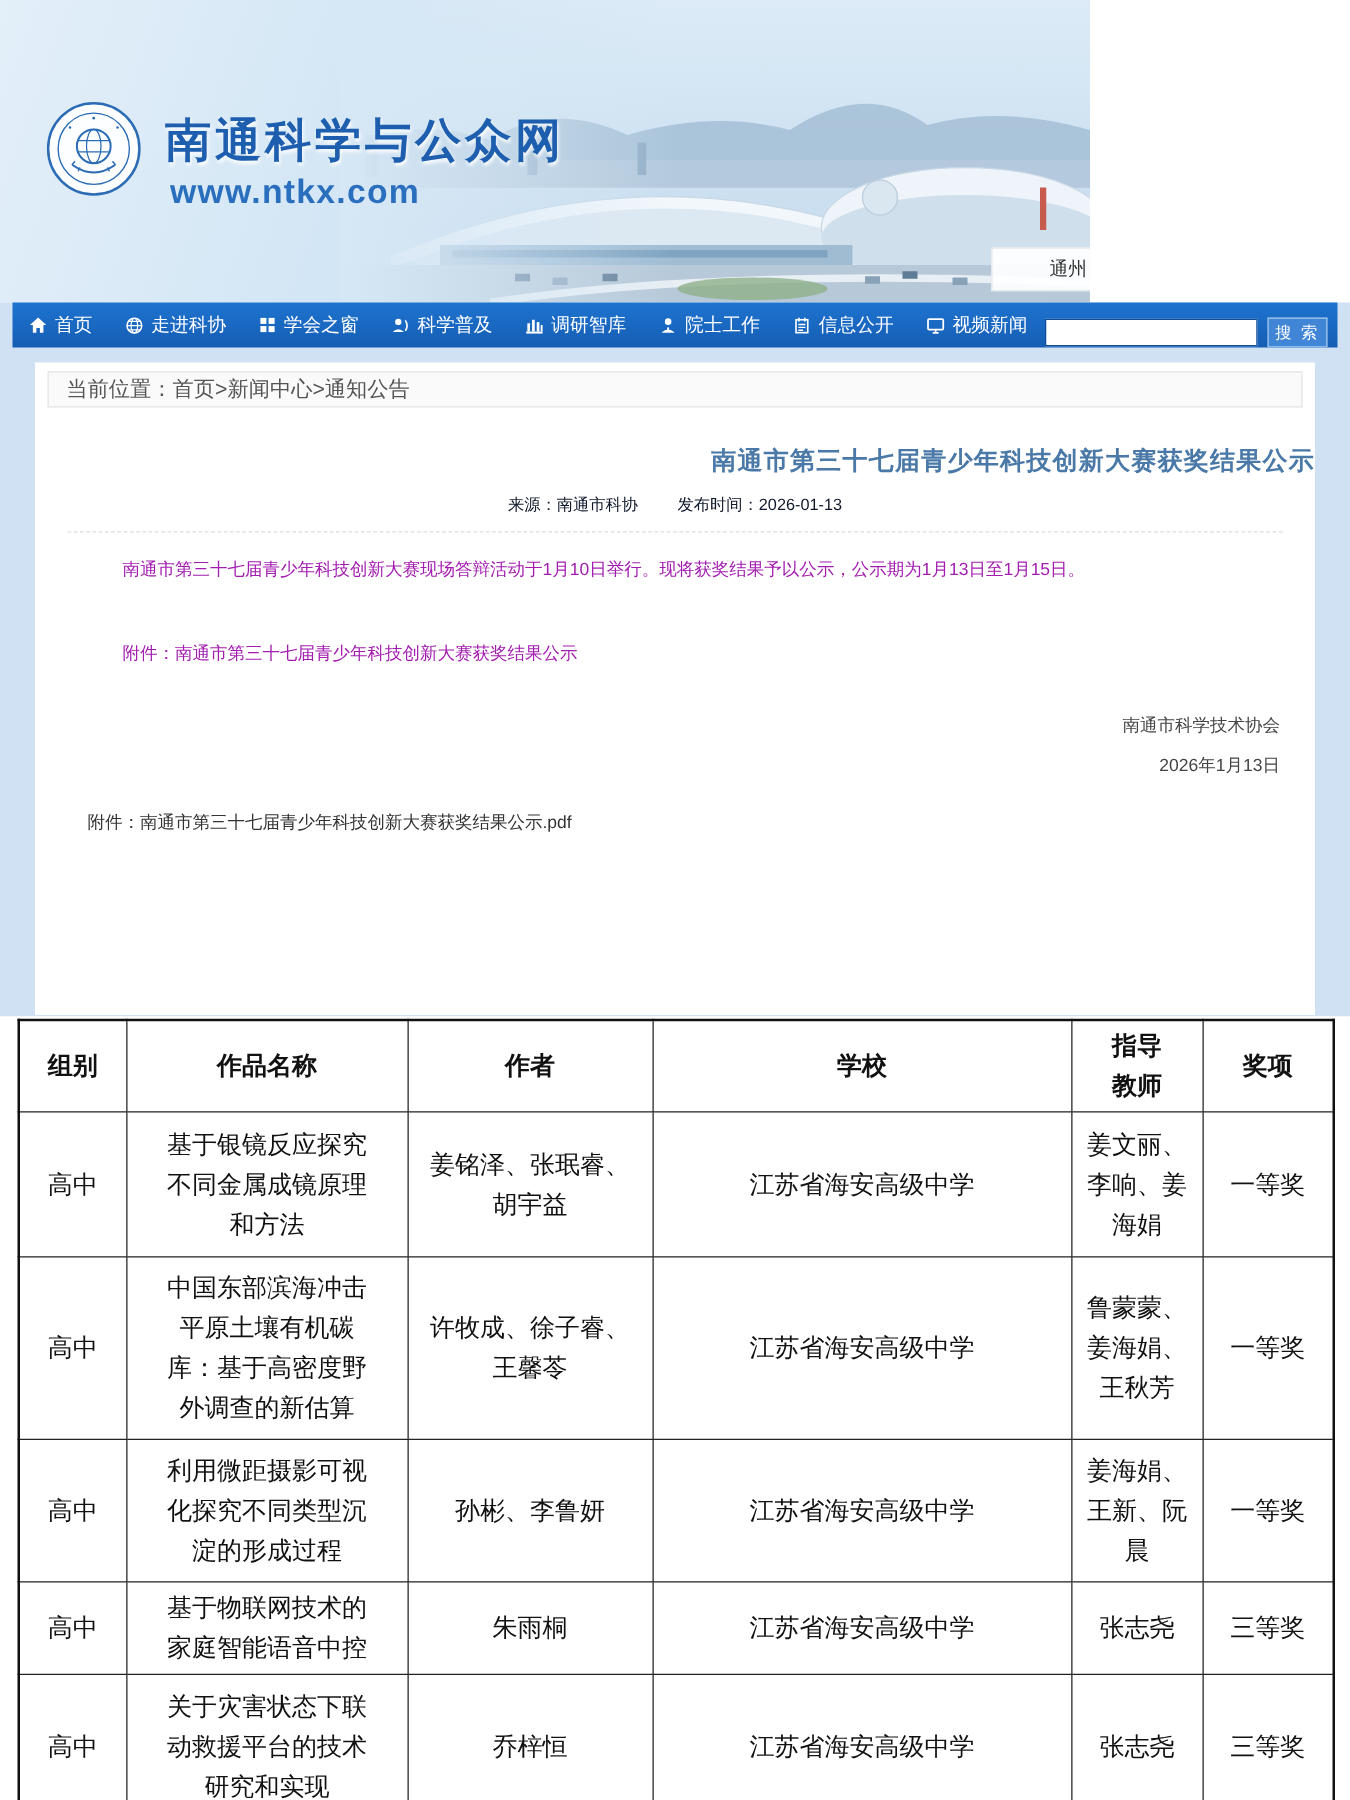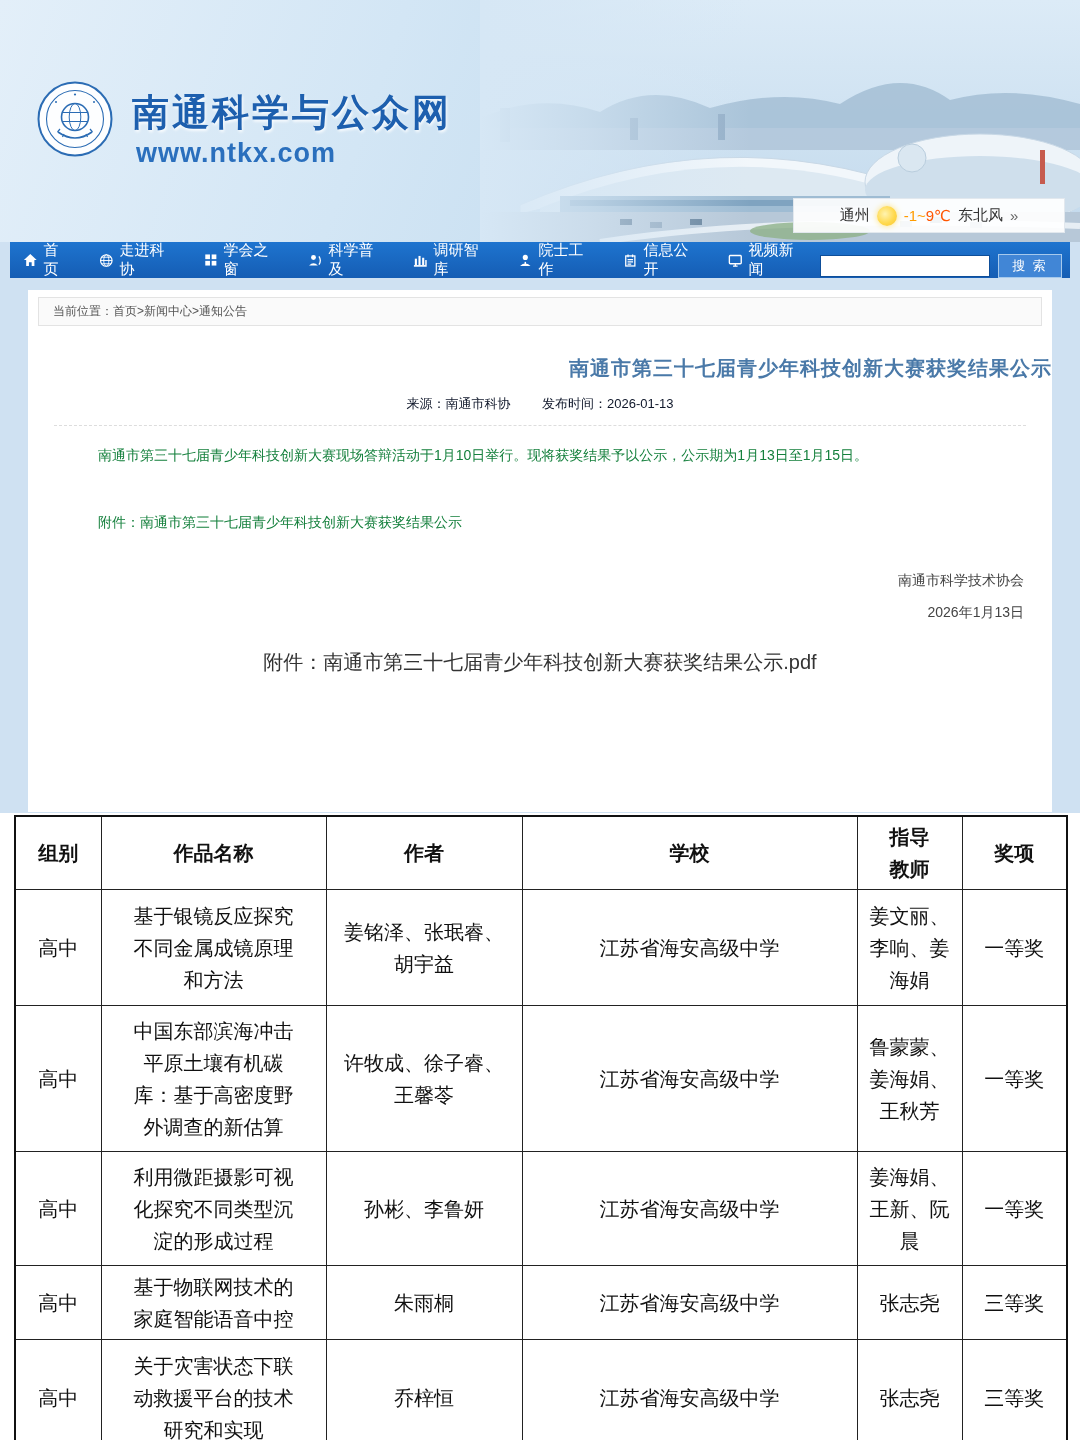--- a/index.html
+++ b/index.html
@@ -1,21 +1,21 @@
 <!DOCTYPE html>
 <html><head>
 <meta charset="utf-8">
 <style>
   * { margin:0; padding:0; box-sizing:border-box; }
   html,body { background:#fff; }
   body { font-family:"Liberation Sans","DejaVu Sans",sans-serif; }
   .page { position:relative; width:1080px; height:1440px; margin:0 auto; overflow:hidden; background:#fff; }
 
   
-  .header { position:absolute; left:0; top:0; width:1080px; height:242px;
+  .header { position:absolute; left:0; top:0; width:872px; height:242px;
     background:linear-gradient(110deg,#e3eff9 0%,#d3e6f5 35%,#c2dbee 70%,#b5d3ea 100%); overflow:hidden; }
   .photo { position:absolute; right:0; top:0; width:600px; height:242px; }
   .photo-fade { position:absolute; right:0; top:0; width:600px; height:242px;
     background:linear-gradient(to right,#d6e7f5 0%,rgba(214,231,245,0.65) 18%,rgba(214,231,245,0) 45%); }
   .logo-wrap { position:absolute; left:36px; top:80px; width:78px; height:78px; }
   .site-name { position:absolute; left:132px; top:88px; font-size:37px; font-weight:bold; color:#1d5fae;
     letter-spacing:3px; text-shadow:1px 2px 3px rgba(255,255,255,.9); }
   .site-url { position:absolute; left:136px; top:138px; font-size:27px; font-weight:bold; color:#2a6fbd; letter-spacing:1px; }
   .weather { position:absolute; left:793px; top:198px; width:272px; height:35px; background:rgba(255,255,255,.92);
     border:1px solid #e2e8ee; display:flex; align-items:center; justify-content:center; gap:7px; font-size:15px; color:#333; }
@@ -28,39 +28,39 @@
   .band { position:absolute; left:0; top:242px; width:1080px; height:571px; background:#cfe1f2; }
 
   
   .nav { position:absolute; left:10px; top:242px; width:1060px; height:36px;
     background:linear-gradient(#1e74cf,#155db4); display:flex; align-items:flex-end; }
   .nav-item { display:flex; align-items:center; gap:6px; color:#fff; font-size:15px; padding:0 13px; height:36px;
     text-decoration:none; cursor:pointer; }
   .nav-item svg { display:block; }
   .nav-search { margin-left:auto; display:flex; align-items:center; gap:8px; padding-right:8px; }
   .search-input { width:170px; height:22px; border:1px solid #0e4e99; background:#fff; outline:none; font-size:13px; padding:0 6px; }
-  .search-btn { width:64px; height:24px; background:#4186d6; border:1px solid #a6c9ec; color:#fff; font-size:13px;
+  .search-btn { width:48px; height:24px; background:#4186d6; border:1px solid #a6c9ec; color:#fff; font-size:13px;
     cursor:pointer; letter-spacing:2px; line-height:22px; text-align:center; }
 
   
   .card { position:absolute; left:28px; top:290px; width:1024px; height:522px; background:#fff; }
   .breadcrumb { margin:7px 10px 0 10px; height:29px; line-height:27px; background:#fafafa; border:1px solid #e3e3e3;
-    font-size:12px; color:#555; padding-left:14px; }
+    font-size:17px; color:#555; padding-left:14px; }
   .breadcrumb .crumb-path { color:#555; cursor:pointer; }
   .article-title { margin-top:29px; text-align:right; font-size:20px; font-weight:bold; color:#4a79a8; letter-spacing:1px; }
   .article-meta { margin:13px 26px 0 26px; text-align:center; font-size:13px; color:#0f172a;
     padding-bottom:12px; border-bottom:1px dashed #ddd; }
   .article-meta span { margin:0 14px; }
-  .article-body { padding:0 42px; margin-top:14px; font-size:14px; color:#15803d; line-height:31px; text-align:justify; }
+  .article-body { padding:0 42px; margin-top:14px; font-size:14px; color:#a21caf; line-height:31px; text-align:justify; }
   .article-body p { text-indent:2em; margin-top:7px; }
   .attach-inline { margin-top:36px !important; }
   .sig-block { padding:0 28px; text-align:right; font-size:14px; color:#444; }
   .sig-name { margin-top:34px; }
   .sig-date { margin-top:14px; }
-  .attach-link { padding:0 42px; margin-top:27px; font-size:20px; color:#333; cursor:pointer;text-align:center; }
+  .attach-link { padding:0 42px; margin-top:27px; font-size:14px; color:#333; cursor:pointer; }
 
   
   .results { position:absolute; left:14px; top:815px; width:1052px; border-collapse:collapse;
     font-family:"Liberation Serif","DejaVu Serif",serif; color:#111; table-layout:fixed; }
   .results th, .results td { border:1.5px solid #222; text-align:center; vertical-align:middle;
     font-size:20px; line-height:1.6; padding:4px 8px; }
   .results th { font-weight:bold; }
   .results { border:2px solid #111; }
   .th-teacher span { display:inline-block; width:2.2em; }
   .cell-title { padding:4px 26px !important; }

